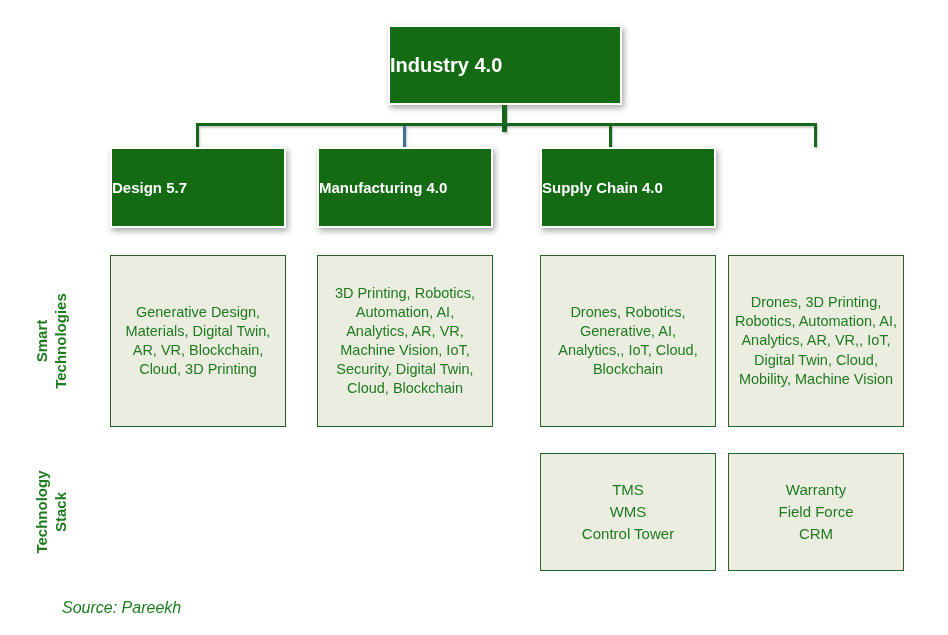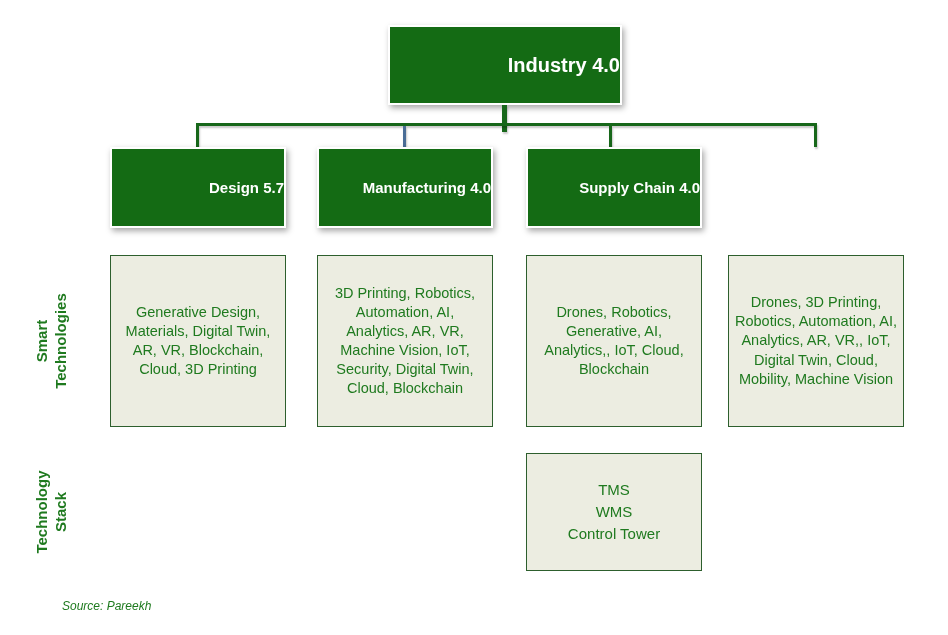--- a/index.html
+++ b/index.html
@@ -7,39 +7,39 @@
     width: 948px; height: 635px; position: relative; overflow: hidden;
     font-family: "Liberation Sans", sans-serif;
   }
   .canvas { position: absolute; inset: 0; }
 
   
   .node {
     position: absolute; box-sizing: border-box;
     background: #146b14; border: 2px solid #ffffff;
     box-shadow: 2px 3px 6px rgba(0,0,0,0.35);
-    display: flex; align-items: center; justify-content: flex-end;
+    display: flex; align-items: center; justify-content: flex-start;
     color: #ffffff; font-weight: bold; text-align: center;
   }
   .root-node { left: 388px; top: 25px; width: 234px; height: 80px; font-size: 20px; }
   .branch-node { top: 147px; width: 176px; height: 81px; font-size: 15px; }
 
   
   .cell {
     position: absolute; box-sizing: border-box;
     background: #ecede1; border: 1px solid #2d5f2d;
     display: flex; align-items: center; justify-content: center;
     color: #1f7a1f; text-align: center; padding: 8px 6px;
   }
   .smart-cell { top: 255px; width: 176px; height: 172px; font-size: 14.5px; line-height: 1.32; }
   .stack-cell { top: 453px; width: 176px; height: 118px; font-size: 15px; line-height: 1.45; white-space: pre-line; }
 
   .col-1 { left: 110px; }
   .col-2 { left: 317px; }
-  .col-3 { left: 526px; }
+  .col-3 { left: 540px; }
   .col-4 { left: 728px; }
 
   
   .conn { position: absolute; background: #17671a; box-shadow: 1px 2px 2px rgba(0,0,0,0.22); }
   .conn-stub       { left: 502px; top: 105px; width: 5px; height: 27px; }
   .conn-horizontal { left: 196px; top: 123px; width: 621px; height: 3px; }
   .conn-drop       { top: 126px; width: 3px; height: 21px; }
   .drop-1 { left: 196px; }
   .drop-2 { left: 403px; background: #4a6d96; }
   .drop-3 { left: 609px; }
@@ -51,21 +51,21 @@
     display: flex; align-items: center; justify-content: center;
     transform: rotate(-90deg);
     color: #1f7a1f; font-weight: bold; font-size: 15px;
     text-align: center; line-height: 1.25; white-space: pre-line;
   }
   .vlabel-smart { top: 311px; }
   .vlabel-stack { top: 482px; }
 
   .source {
     position: absolute; left: 62px; top: 599px;
-    color: #1e7a1e; font-size: 12px; font-style: italic;
+    color: #1e7a1e; font-size: 16px; font-style: italic;
   }
 </style>
 </head>
 <body>
 
 <div class="canvas">
 
   <div class="node root-node">
     <span>Industry 4.0</span>
   </div>
@@ -94,16 +94,19 @@
 
   <div class="node branch-node col-3">
     <span>Supply Chain 4.0</span>
   </div>
   <div class="cell smart-cell col-3">Drones, Robotics, Generative, AI, Analytics,, IoT, Cloud, Blockchain</div>
   <div class="cell stack-cell col-3">TMS
 WMS
 Control Tower</div>
 
   <div class="cell smart-cell col-4">Drones, 3D Printing, Robotics, Automation, AI, Analytics, AR, VR,, IoT, Digital Twin, Cloud, Mobility, Machine Vision</div>
+  <div class="cell stack-cell col-4">Warranty
+Field Force
+CRM</div>
 
   <div class="source">Source: Pareekh</div>
 
 </div>
 
 </body></html>

